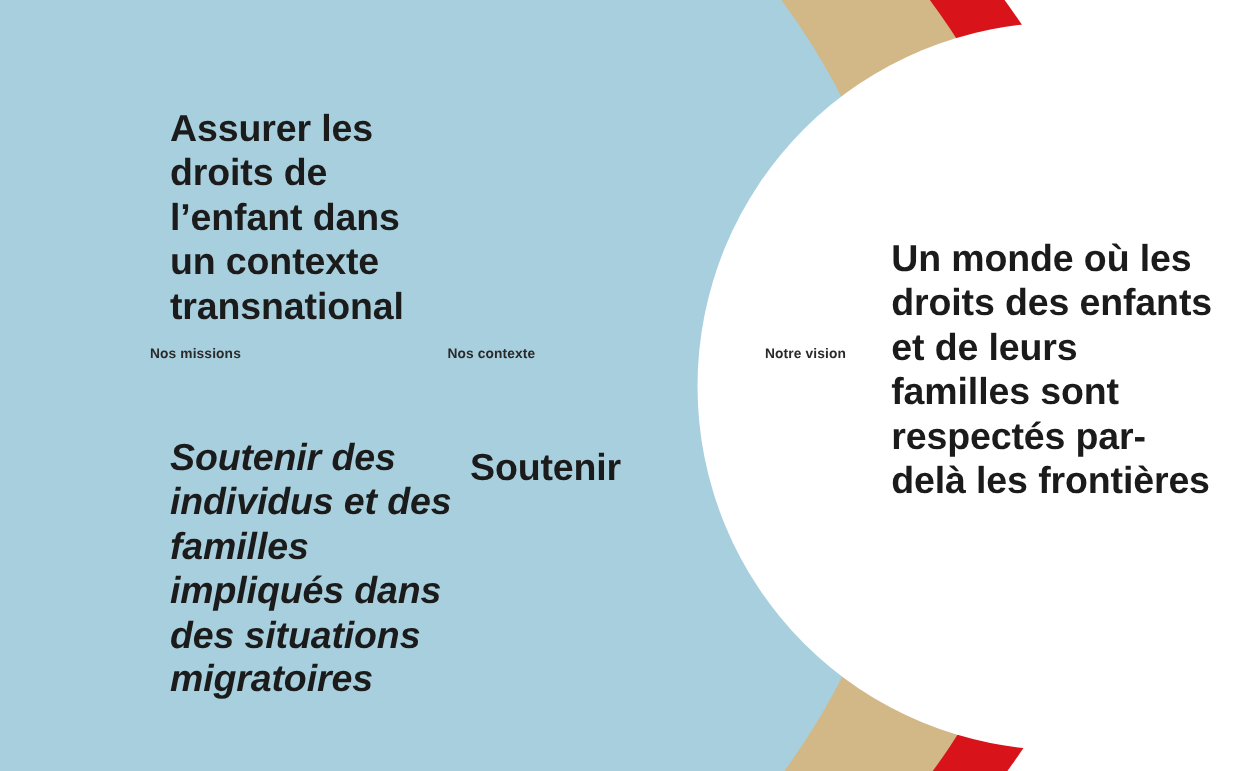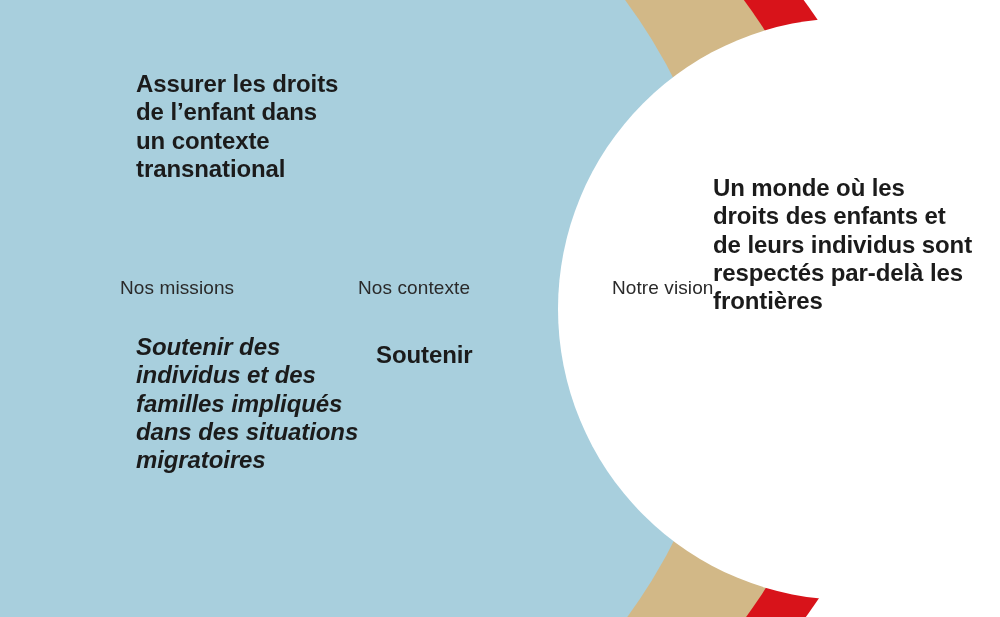--- a/index.html
+++ b/index.html
@@ -51,27 +51,28 @@
     height: 582px;
     background: #ffffff;
   }
 
   .text-block {
     position: absolute;
     color: #1b1b1b;
   }
   .heading {
     font-weight: bold;
-    font-size: 24px;
+    font-size: 30px;
     line-height: 1.18;
     letter-spacing: -0.1px;
+    margin-top: 16px;
   }
   .caption {
-    font-size: 19px;
-    font-weight: normal;
+    font-size: 11px;
+    font-weight: bold;
     color: #2a2a2a;
     letter-spacing: 0.1px;
   }
 
   
   #missions-title-1 { left: 136px; top: 70px; width: 215px; }
   #missions-caption { left: 120px; top: 277px; }
   #missions-title-2 { left: 136px; top: 333px; width: 230px; font-style: italic; }
 
   
@@ -99,15 +100,15 @@
 
   <div class="text-block heading" id="missions-title-2">Soutenir des individus et des familles impliqués dans des situations migratoires</div>
 
 
   <div class="text-block caption" id="pillars-caption">Nos contexte</div>
 
   <div class="text-block heading" id="pillars-title-2">Soutenir</div>
 
   <div class="text-block caption" id="vision-caption">Notre vision</div>
 
-  <div class="text-block heading" id="vision-title">Un monde où les droits des enfants et de leurs individus sont respectés par-delà les frontières</div>
+  <div class="text-block heading" id="vision-title">Un monde où les droits des enfants et de leurs familles sont respectés par-delà les frontières</div>
 
 </div>
 
 </body></html>

